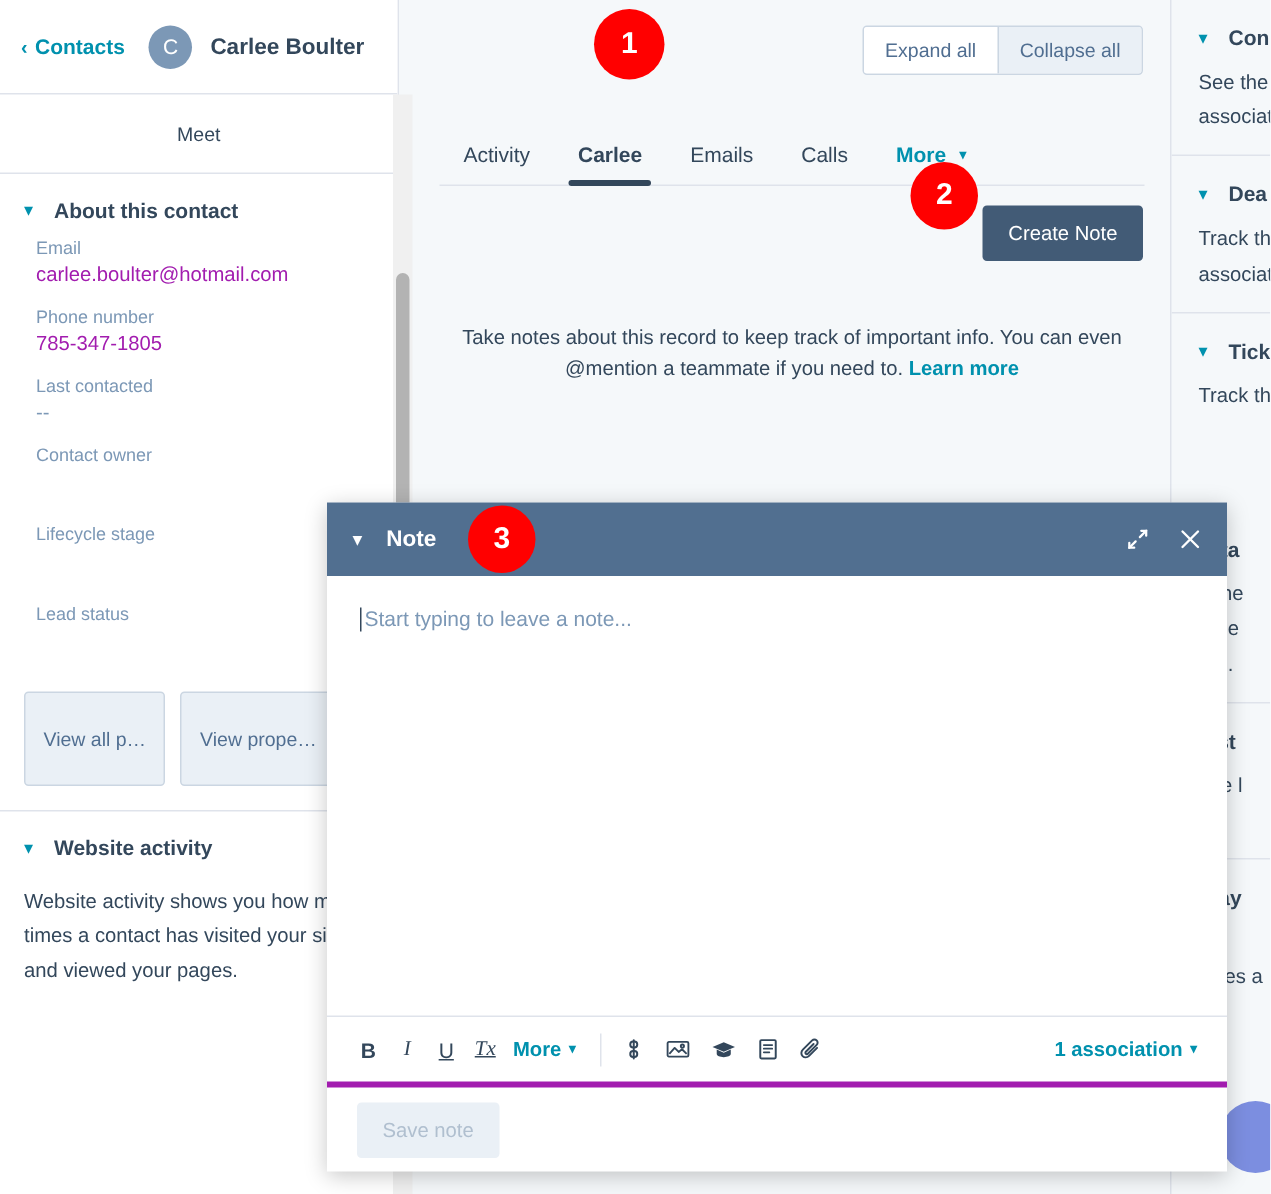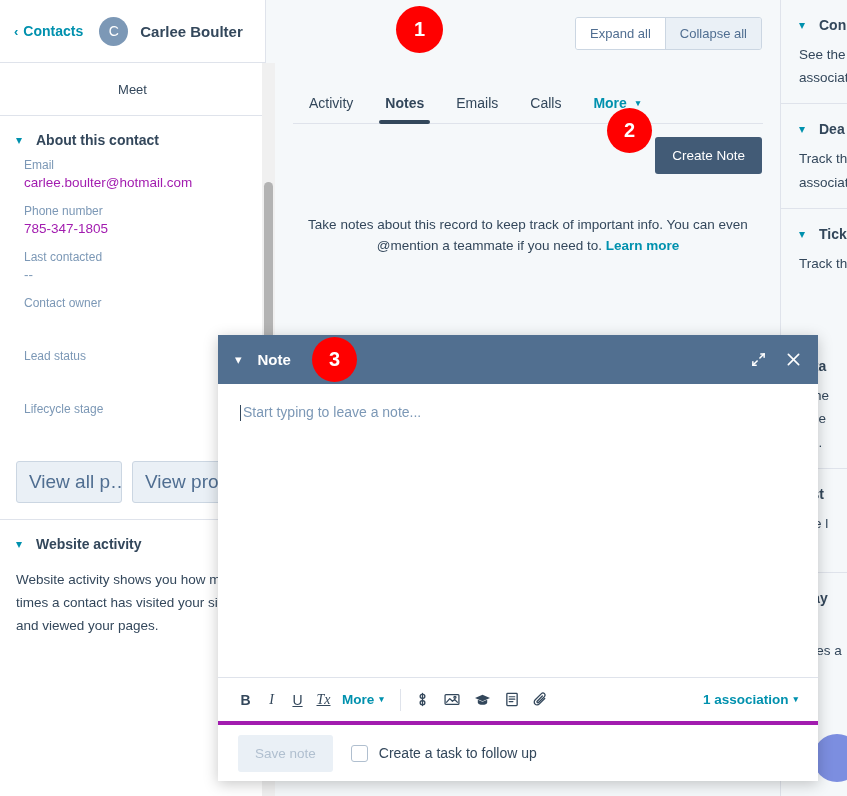--- a/index.html
+++ b/index.html
@@ -68,22 +68,22 @@
   .field { padding: 0 24px; margin-bottom: 14px; }
   .field-label { font-size: 12px; color: #7c98b6; margin-bottom: 3px; }
   .field-value { font-size: 13.5px; color: #a21caf; }
   .field-value.empty { color: #7c98b6; }
   .field-tall { height: 22px; }
   .prop-buttons {
     display: flex; gap: 10px; padding: 6px 16px 16px 16px;
   }
   .prop-btn {
     background: #eaf0f6; border: 1px solid #cbd6e2;
-    color: #506e91; font-size: 19px;
-    border-radius: 3px; padding: 9px 12px;
+    color: #506e91; font-size: 13px;
+    border-radius: 3px; padding: 23px 12px;
     white-space: nowrap; overflow: hidden;
     cursor: pointer;
   }
   .divider-h { height: 1px; background: #dfe3eb; margin: 0; }
   .body-text {
     padding: 6px 16px 0 16px; font-size: 13.5px;
     color: #33475b; line-height: 1.72;
   }
 
   
@@ -311,25 +311,25 @@
     </div>
     <div class="field">
       <div class="field-label">Last contacted</div>
       <div class="field-value empty">--</div>
     </div>
     <div class="field">
       <div class="field-label">Contact owner</div>
       <div class="field-value field-tall"></div>
     </div>
     <div class="field">
+      <div class="field-label">Lifecycle stage</div>
+      <div class="field-value field-tall"></div>
+    </div>
+    <div class="field">
       <div class="field-label">Lead status</div>
-      <div class="field-value field-tall"></div>
-    </div>
-    <div class="field">
-      <div class="field-label">Lifecycle stage</div>
       <div class="field-value field-tall"></div>
     </div>
 
     <div class="prop-buttons">
       <button class="prop-btn">View all p…</button>
       <button class="prop-btn">View prope…</button>
     </div>
 
     <div class="divider-h"></div>
 
@@ -351,21 +351,21 @@
         <div class="sep"></div>
         <button class="sel">Collapse all</button>
       </div>
 
       <div class="tabs-rule"></div>
       <div class="tabs">
         <div class="tab">
           <span>Activity</span>
         </div>
         <div class="tab active">
-          <span>Notes</span>
+          <span>Carlee</span>
         </div>
         <div class="tab">
           <span>Emails</span>
         </div>
         <div class="tab">
           <span>Calls</span>
         </div>
         <div class="tab more">
           <span>More</span>
           <span class="dd">▾</span>
@@ -523,24 +523,20 @@
         </svg>
       </span>
 
       <span class="tb-right">
         <span>1 association</span><span class="dd">▾</span>
       </span>
     </div>
 
     <div class="nd-footer">
       <button class="save-btn">Save note</button>
-      <div class="task-check">
-        <span class="checkbox"></span>
-        <span class="task-label">Create a task to follow up</span>
-      </div>
     </div>
   </div>
 
   <div class="badge" id="badge1">1</div>
   <div class="badge" id="badge2">2</div>
   <div class="badge" id="badge3">3</div>
 
 </div>
 
 </body></html>

